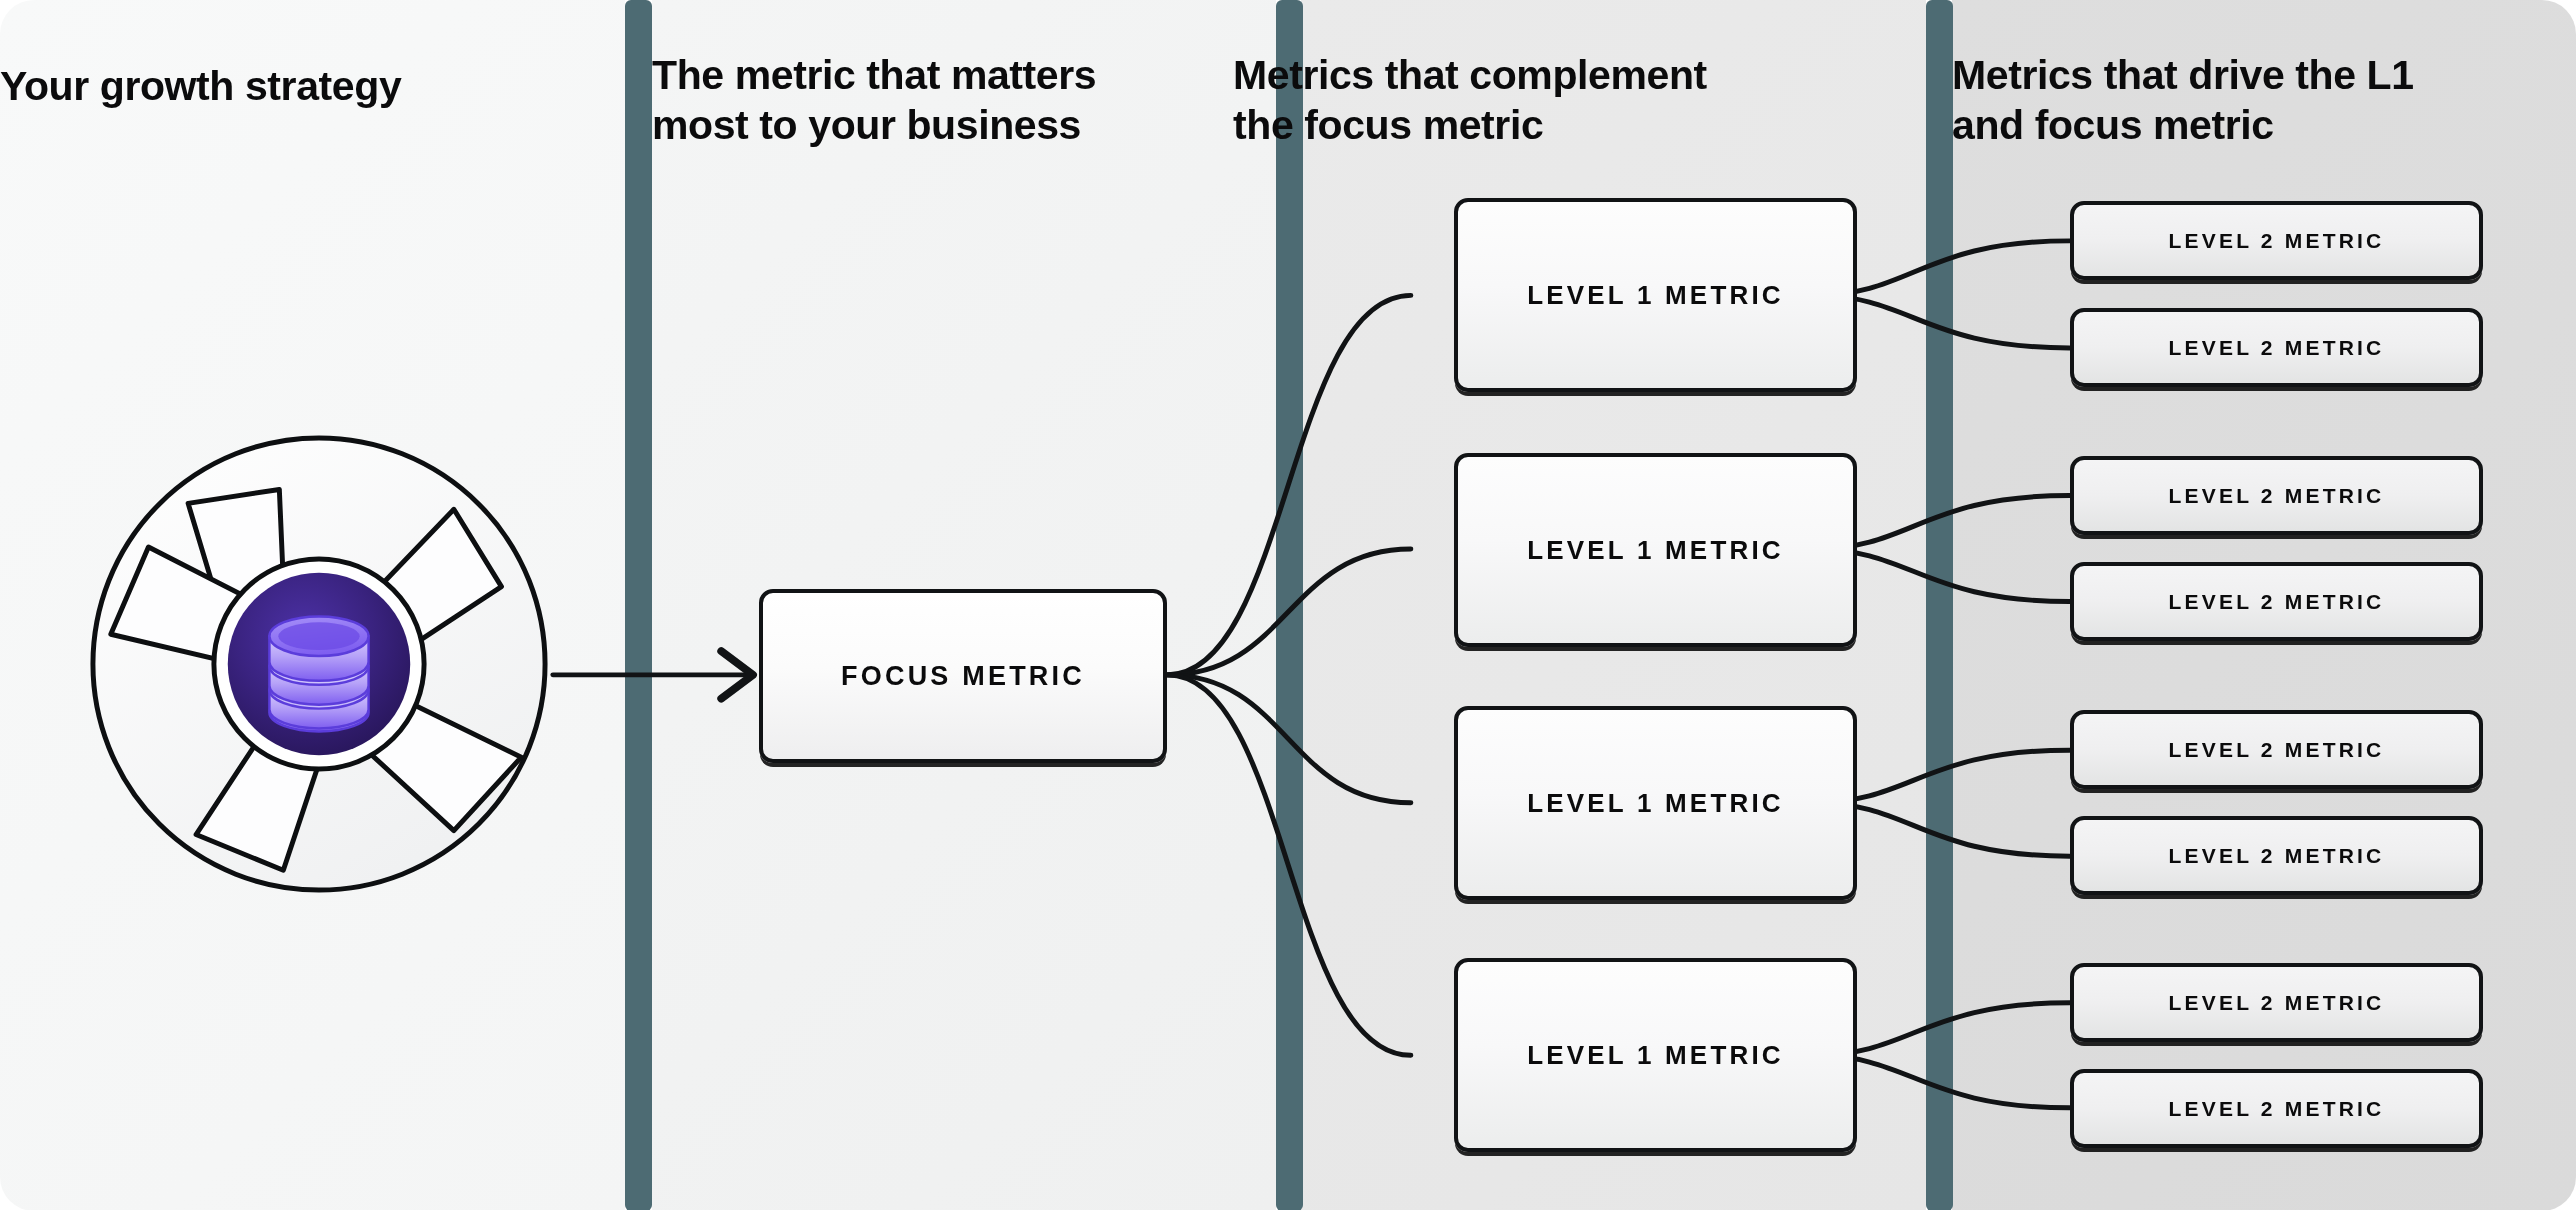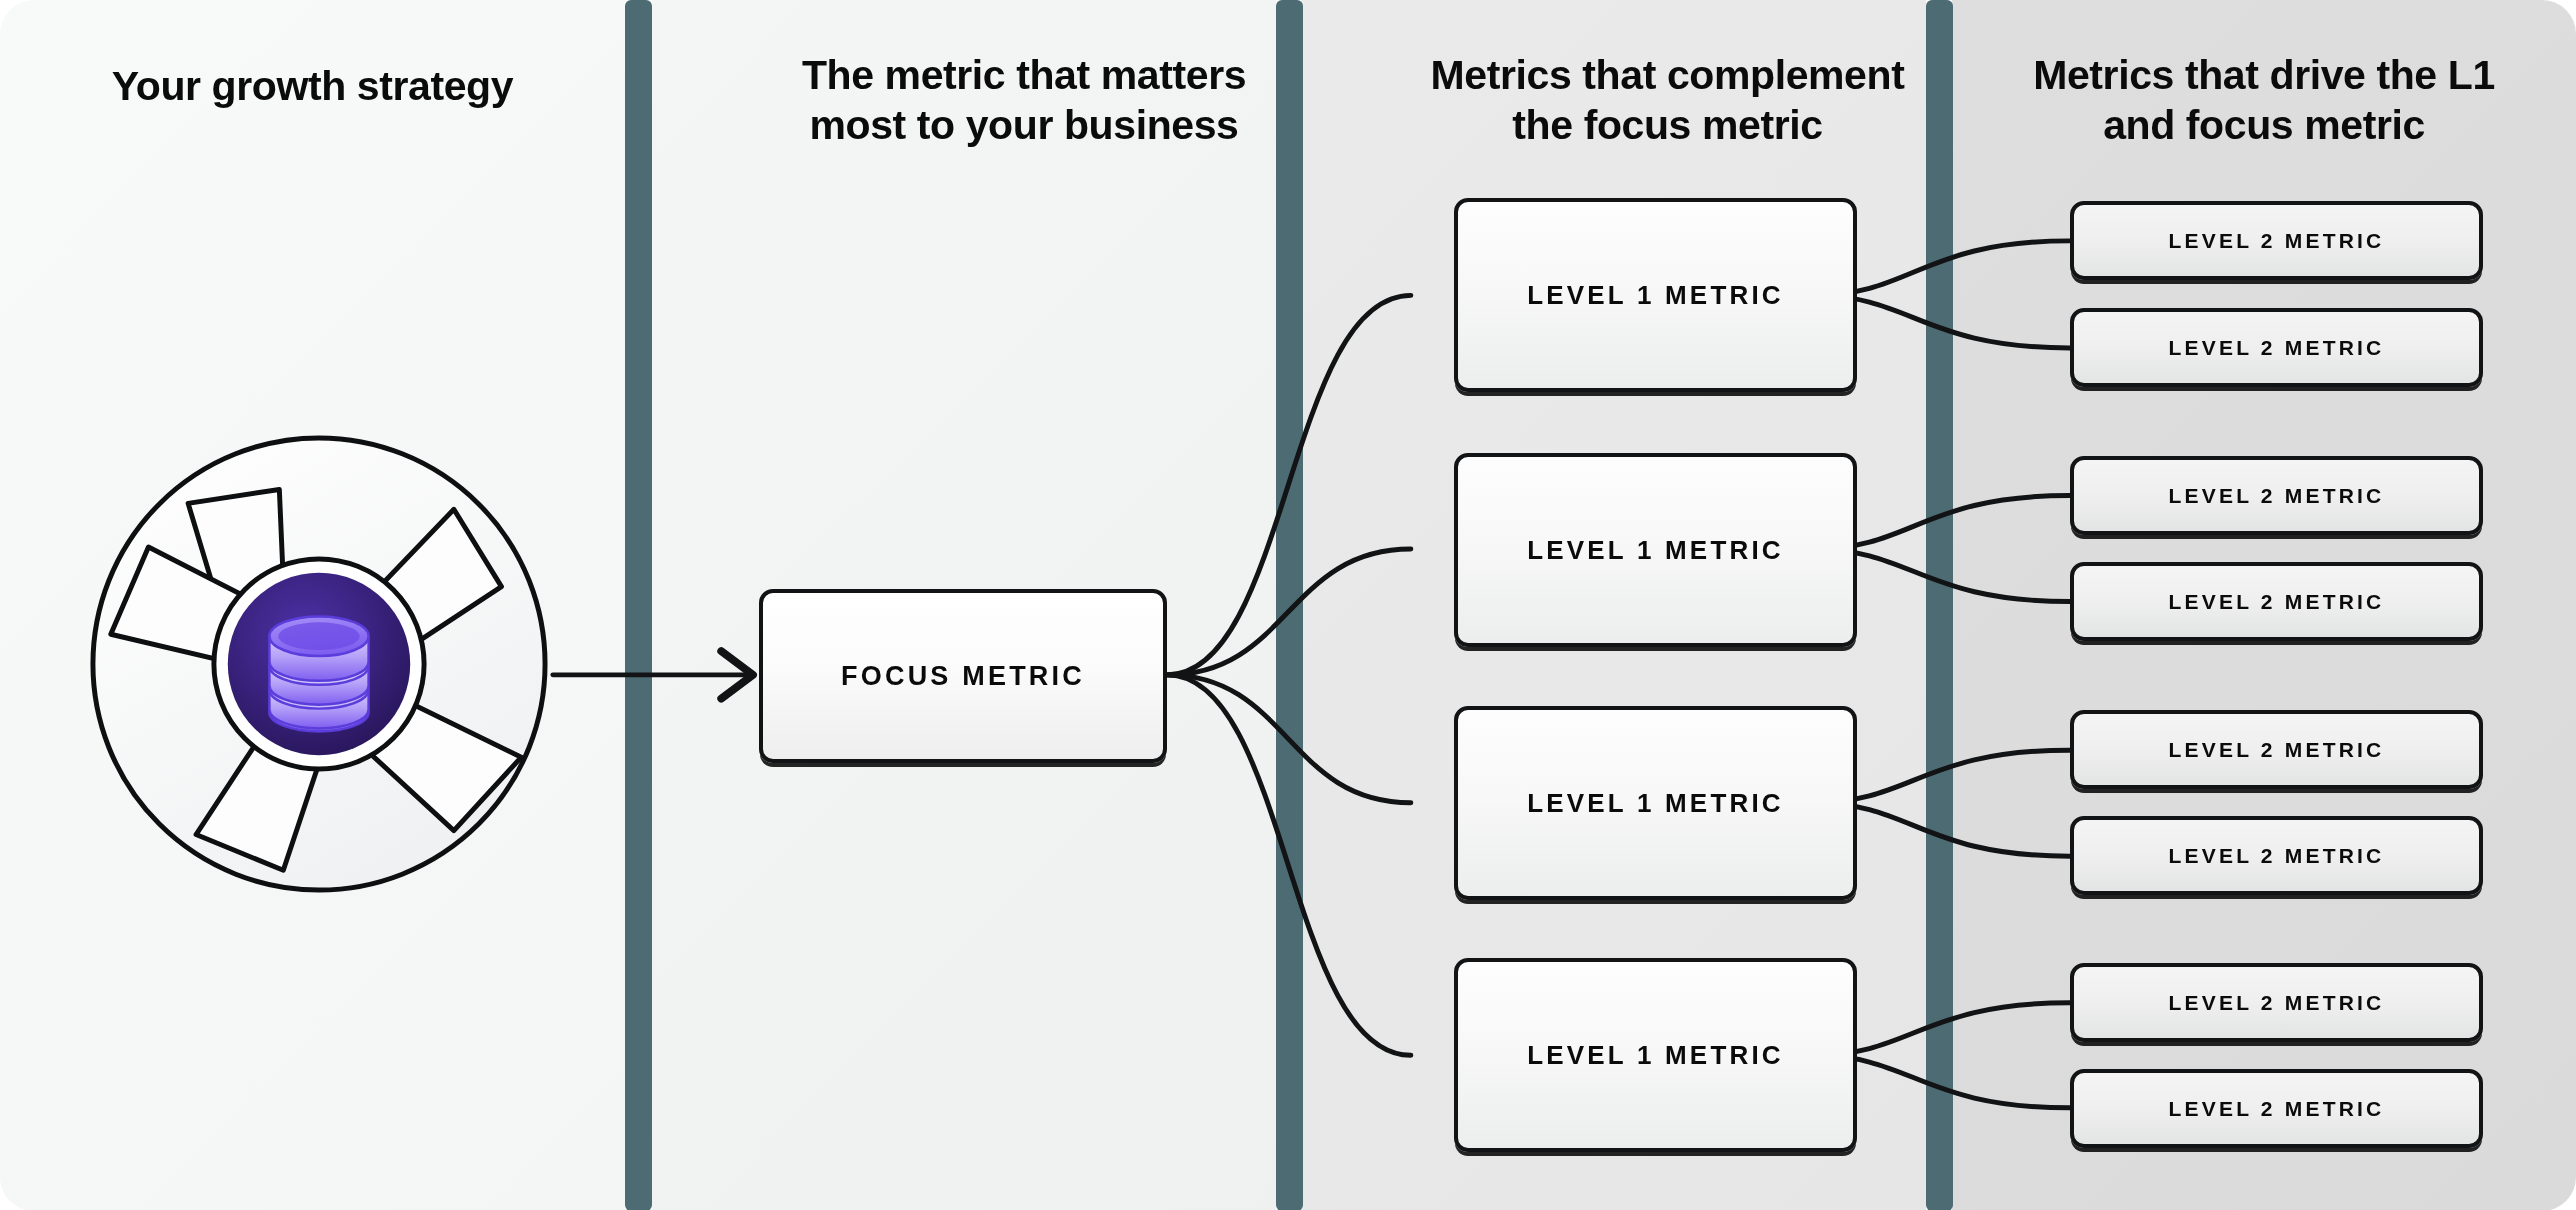--- a/index.html
+++ b/index.html
@@ -12,26 +12,26 @@
            border-top-left-radius:34px;border-bottom-left-radius:34px;}
   #panel-1{left:652px;width:624px;background:linear-gradient(135deg,#f4f5f5 0%,#eff0f0 100%);}
   #panel-2{left:1301px;width:625px;background:linear-gradient(135deg,#eaeaea 0%,#e6e6e6 100%);}
   #panel-3{left:1952px;width:624px;background:linear-gradient(135deg,#dedede 0%,#dadada 100%);
            border-top-right-radius:34px;border-bottom-right-radius:34px;}
 
   .divider{position:absolute;top:0;height:1211px;width:27px;background:#4d6b73;border-radius:6px;}
   #div-0{left:625px;} #div-1{left:1276px;} #div-2{left:1926px;}
 
   
-  .col-head{position:absolute;text-align:center;color:#0b0b0c;
+  .col-head{position:absolute;text-align:left;color:#0b0b0c;
             font-weight:700;font-size:41px;line-height:1.22;letter-spacing:-0.4px;
             font-family:"Liberation Sans",sans-serif;}
   #head-0{left:0;width:625px;top:61px;}
   #head-1{left:652px;width:744px;top:50px;}
-  #head-2{left:1355px;width:625px;top:50px;}
+  #head-2{left:1233px;width:625px;top:50px;}
   #head-3{left:1952px;width:624px;top:50px;}
 
   
   #logo-wrap{position:absolute;left:85px;top:430px;width:468px;height:468px;}
   #logo-wrap svg{display:block;}
 
   
   #wires{position:absolute;left:0;top:0;width:2576px;height:1211px;pointer-events:none;}
 
   

